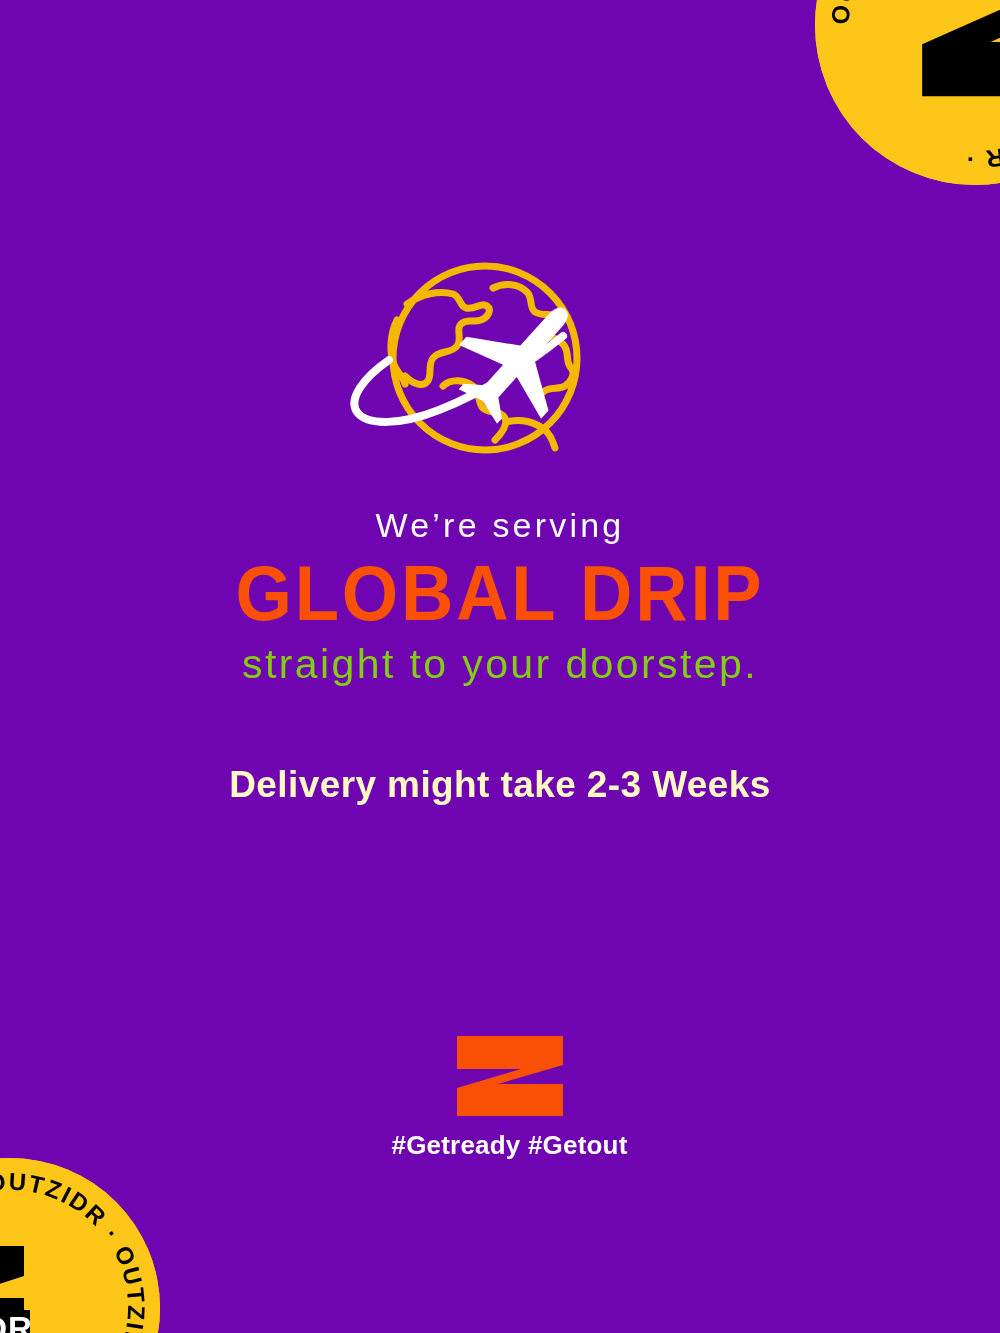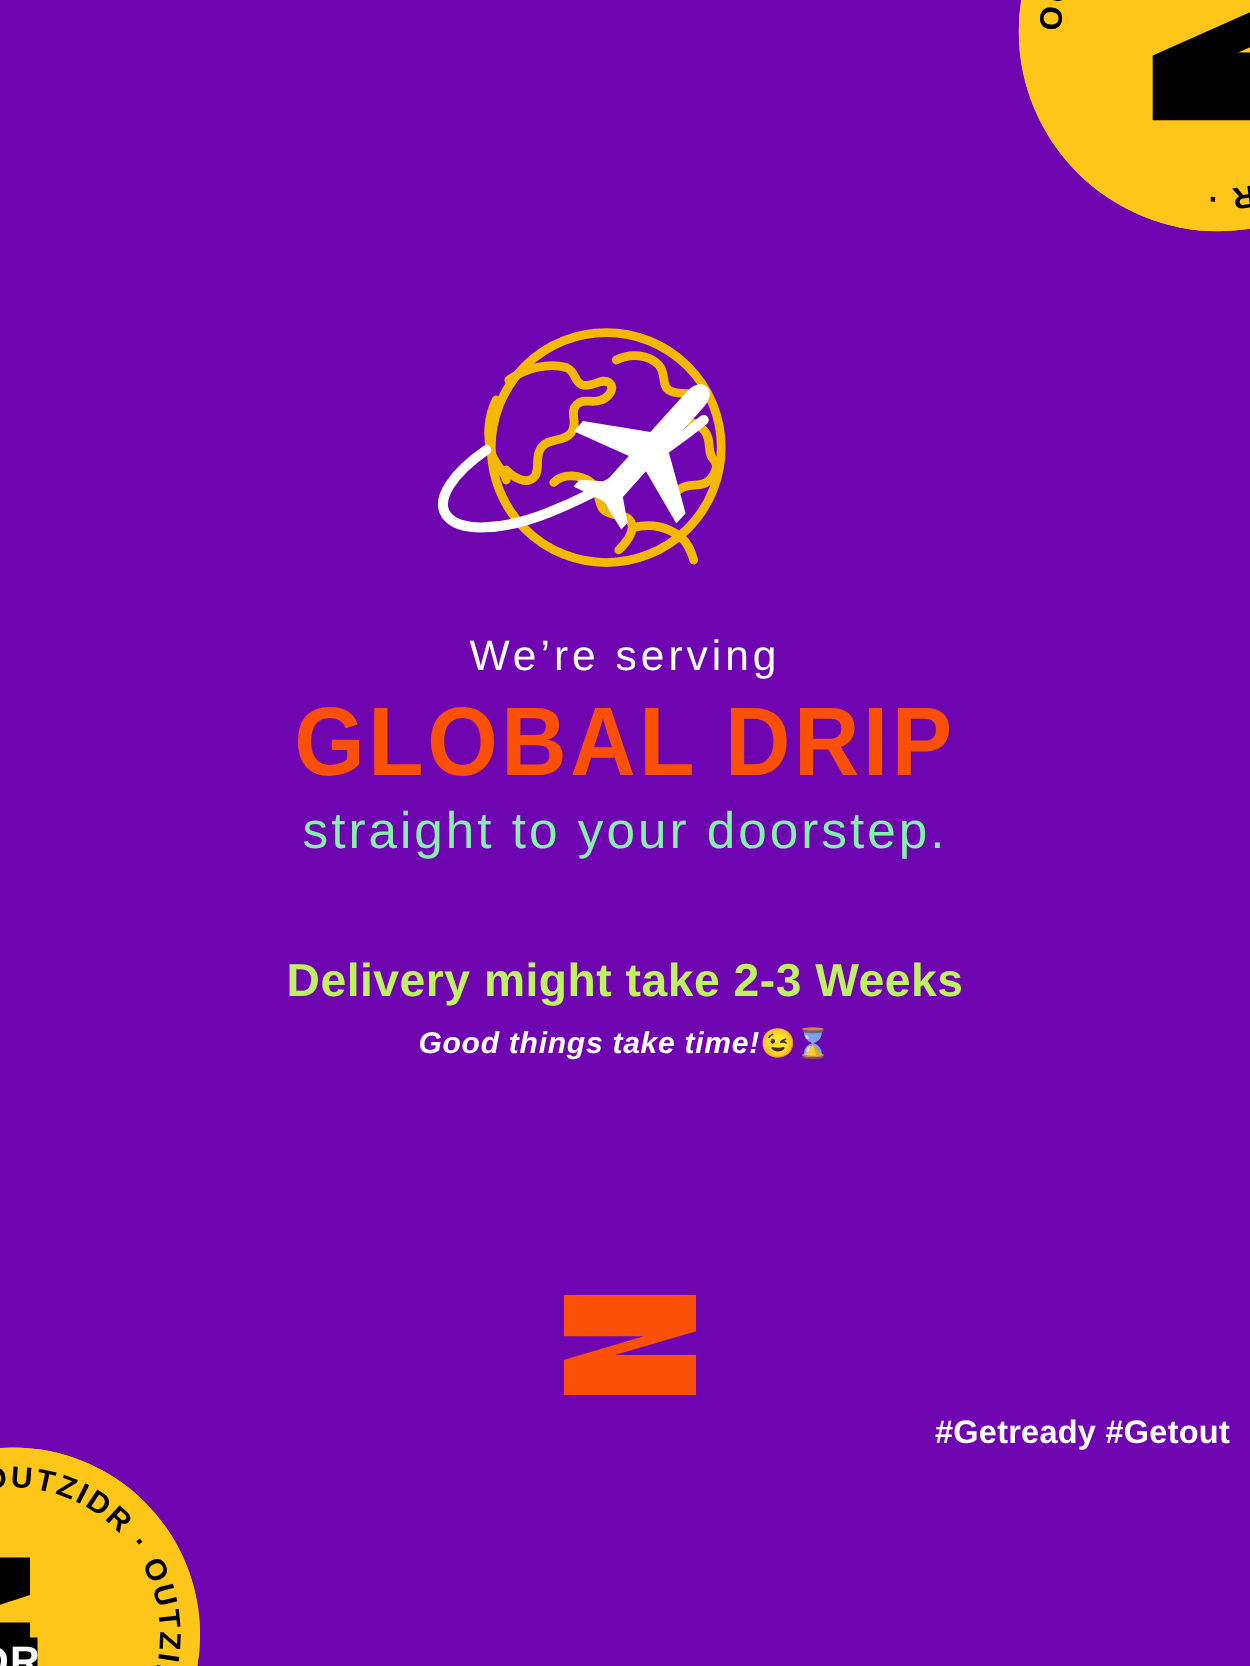--- a/index.html
+++ b/index.html
@@ -72,38 +72,38 @@
     font-size: 78px;
     font-weight: 700;
     line-height: 1.04;
     letter-spacing: 3px;
     margin: 7px 0 4px;
     white-space: nowrap;
     transform: scaleX(0.93);
     font-stretch: condensed;
   }
   .line-post {
-    color: #86efac;
+    color: #84cc16;
     font-size: 41px;
     font-weight: 300;
     letter-spacing: 2.4px;
     line-height: 1.22;
     white-space: nowrap;
   }
 
   
   .notice-block {
     position: absolute;
     left: 0;
     right: 0;
     top: 762px;
     text-align: center;
   }
   .notice-main {
-    color: #bef264;
+    color: #fef9c3;
     font-size: 37px;
     font-weight: 700;
     letter-spacing: 0.4px;
     line-height: 1.25;
     white-space: nowrap;
   }
   .notice-sub {
     color: #FFFFFF;
     font-size: 24px;
     font-weight: 700;
@@ -115,23 +115,23 @@
   .notice-sub .emo {
     font-style: normal;
     font-size: 23px;
     letter-spacing: 0;
   }
 
   
   .footer-block {
     position: absolute;
     left: 0;
-    right: 16px;
+    right: 4px;
     bottom: 172px;
-    text-align: right;
+    text-align: center;
     padding-left: 23px;
   }
   .brand-mark {
     display: block;
     margin: 0 auto;
     width: 106px;
     height: 80px;
   }
   .tagline {
     color: #FFFFFF;
@@ -193,21 +193,20 @@
   </div>
 
   <div class="headline-block">
     <div class="line-pre">We’re serving</div>
     <div class="line-main">GLOBAL DRIP</div>
     <div class="line-post">straight to your doorstep.</div>
   </div>
 
   <div class="notice-block">
     <div class="notice-main">Delivery might take 2-3 Weeks</div>
-    <div class="notice-sub"><span>Good things take time!</span><span class="emo">😉⌛</span></div>
   </div>
 
   <div class="footer-block">
     <svg class="brand-mark" viewBox="0 0 106 80" aria-hidden="true">
       <path d="M 0,0 L 106,0 L 106,29 L 41,48 L 106,48 L 106,80 L 0,80 L 0,52 L 64,33 L 0,33 Z" fill="#FA5005"></path>
     </svg>
     <div class="tagline">#Getready #Getout</div>
   </div>
 
   <div class="badge badge-bottomleft">

